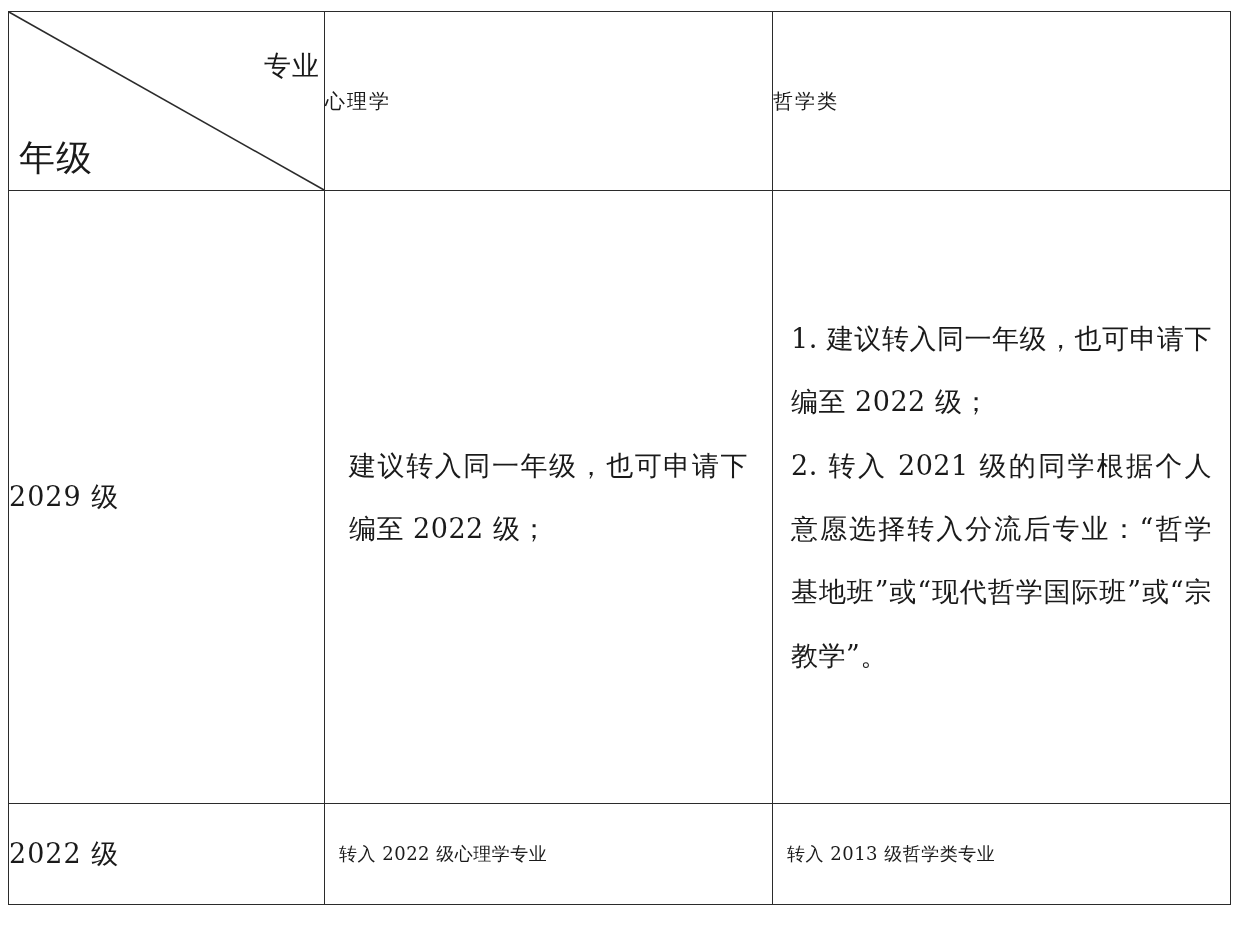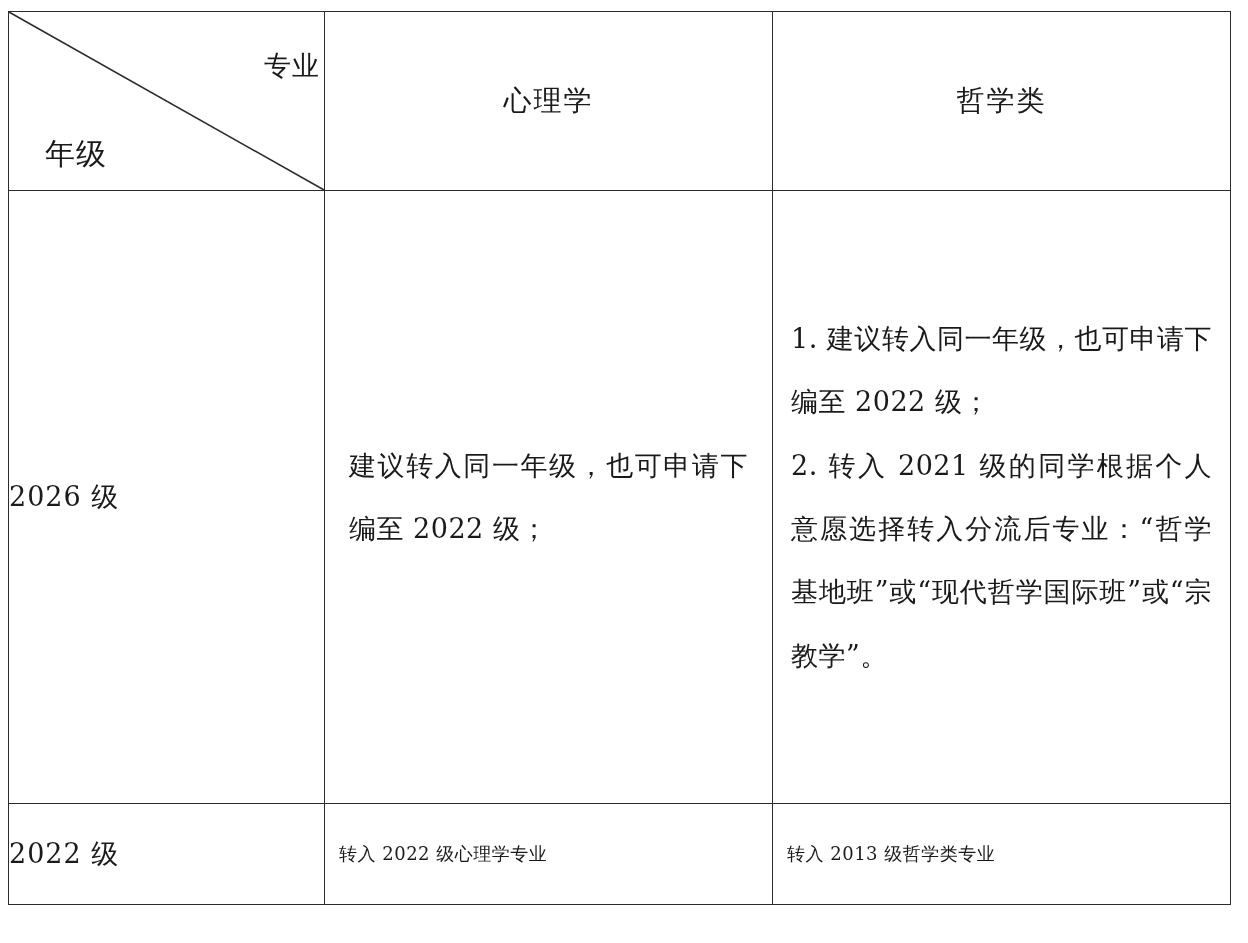--- a/index.html
+++ b/index.html
@@ -54,29 +54,29 @@
   }
   .corner .lbl-major {
     position: absolute;
     right: 4px;
     top: 36px;
     font-size: 27px;
     letter-spacing: 1px;
   }
   .corner .lbl-grade {
     position: absolute;
-    left: 36px;
+    left: 10px;
     top: 122px;
-    font-size: 30px;
+    font-size: 36px;
     letter-spacing: 1px;
   }
 
   .head-cell {
-    text-align: center;
-    font-size: 28px;
+    text-align: left;
+    font-size: 20px;
     letter-spacing: 2px;
     padding: 0 8px;
   }
 
   
   .grade-cell {
     font-size: 27px;
     padding-left: 22px;
     letter-spacing: 1px;
   }
@@ -121,21 +121,21 @@
             <line x1="0" y1="0" x2="316" y2="178"></line>
           </svg>
           <span class="lbl-major">专业</span>
           <span class="lbl-grade">年级</span>
         </td>
         <td class="head-cell">心理学</td>
         <td class="head-cell">哲学类</td>
       </tr>
 
       <tr class="row-2021">
-        <td class="grade-cell">2026 级</td>
+        <td class="grade-cell">2029 级</td>
         <td>
           <div class="body-text mid">建议转入同一年级，也可申请下编至 2022 级；</div>
         </td>
         <td>
           <div class="body-text">
             <p>1. 建议转入同一年级，也可申请下编至 2022 级；</p>
             <p>2. 转入 2021 级的同学根据个人意愿选择转入分流后专业：“哲学基地班”或“现代哲学国际班”或“宗教学”。</p>
           </div>
         </td>
       </tr>

